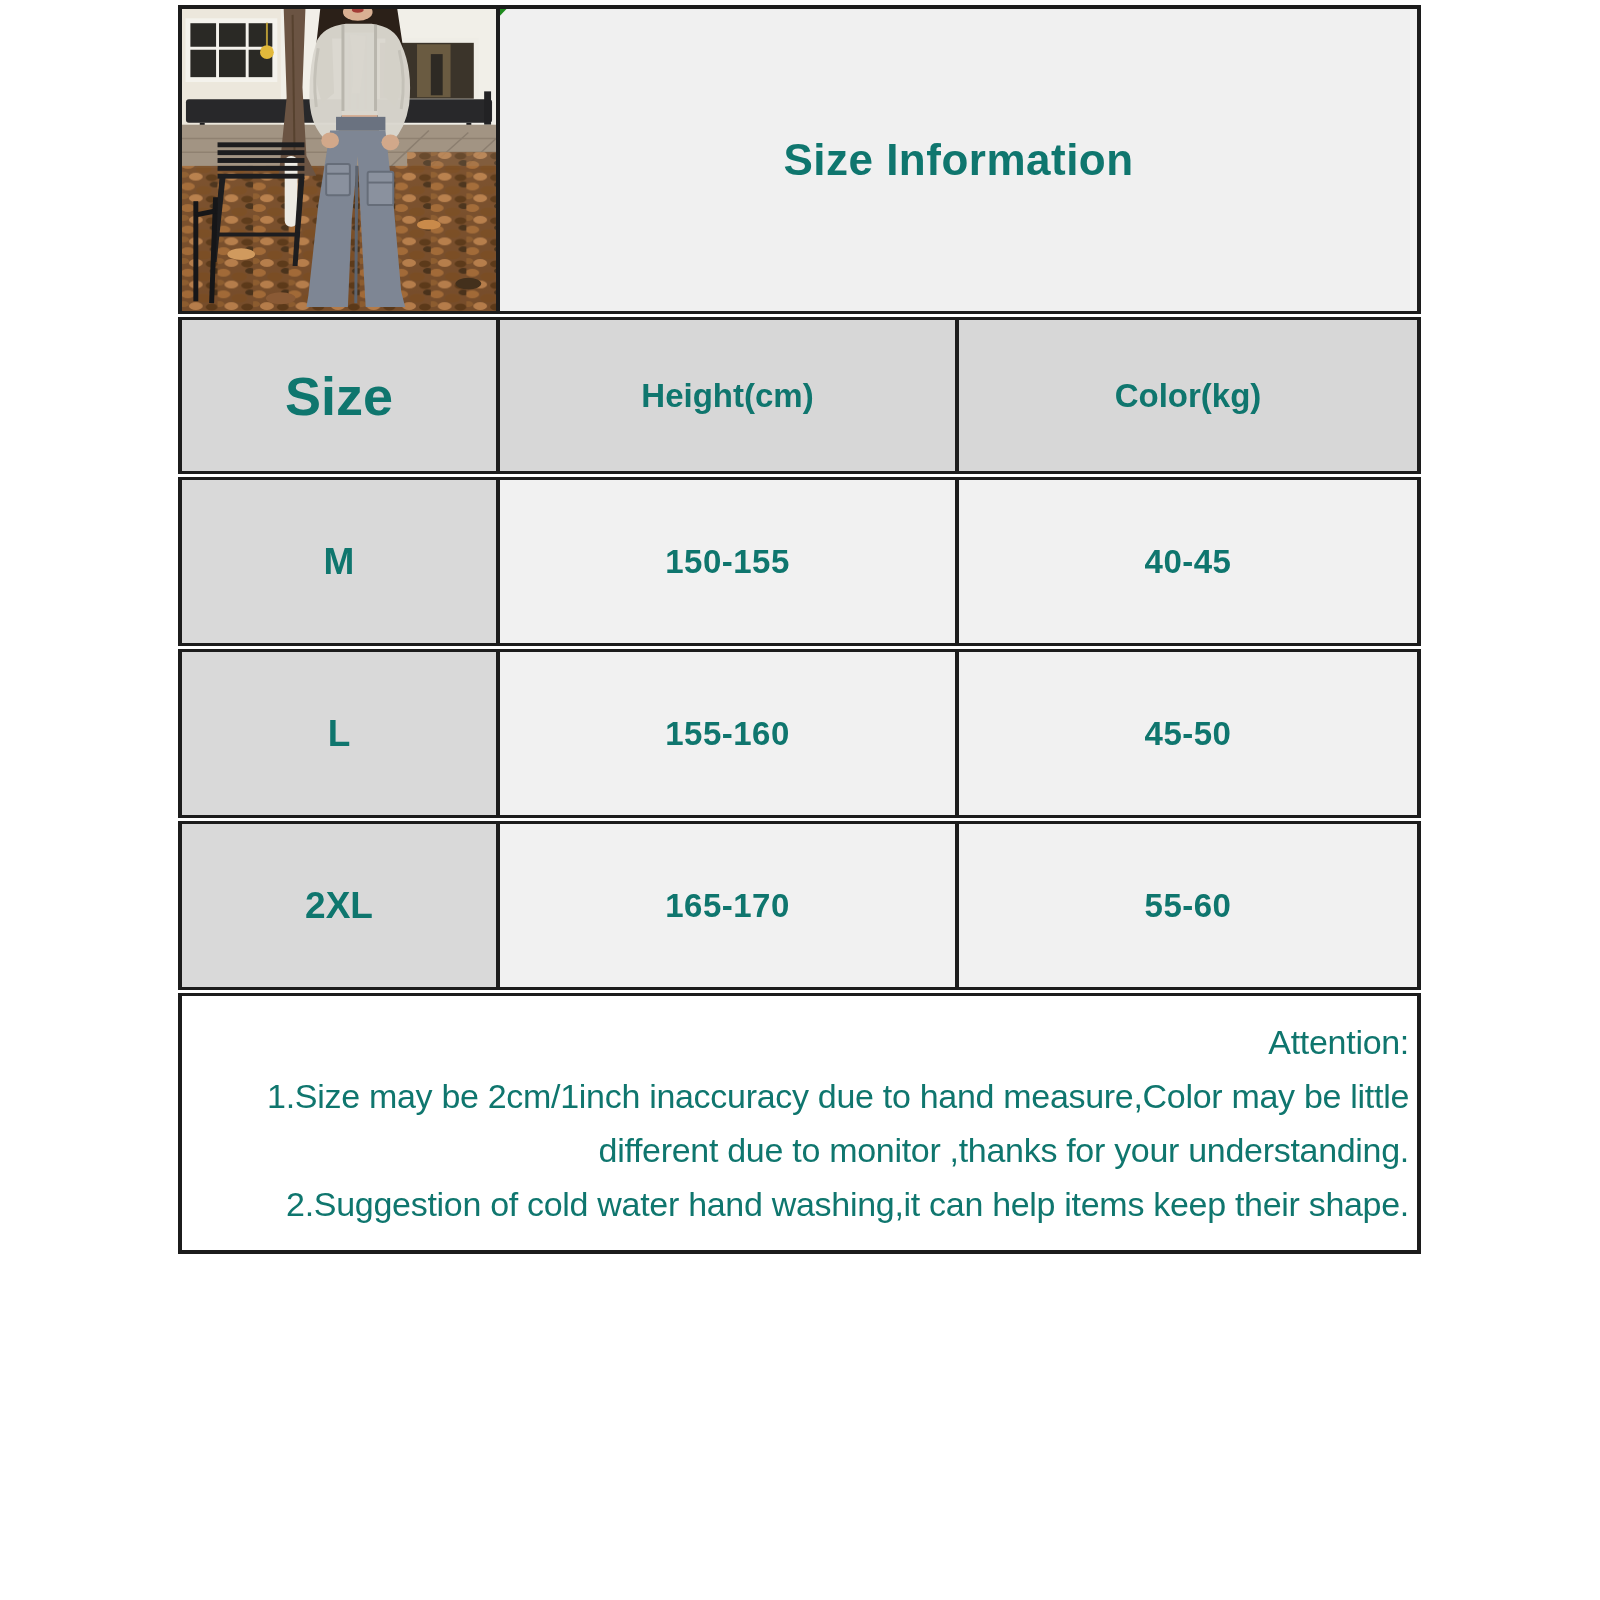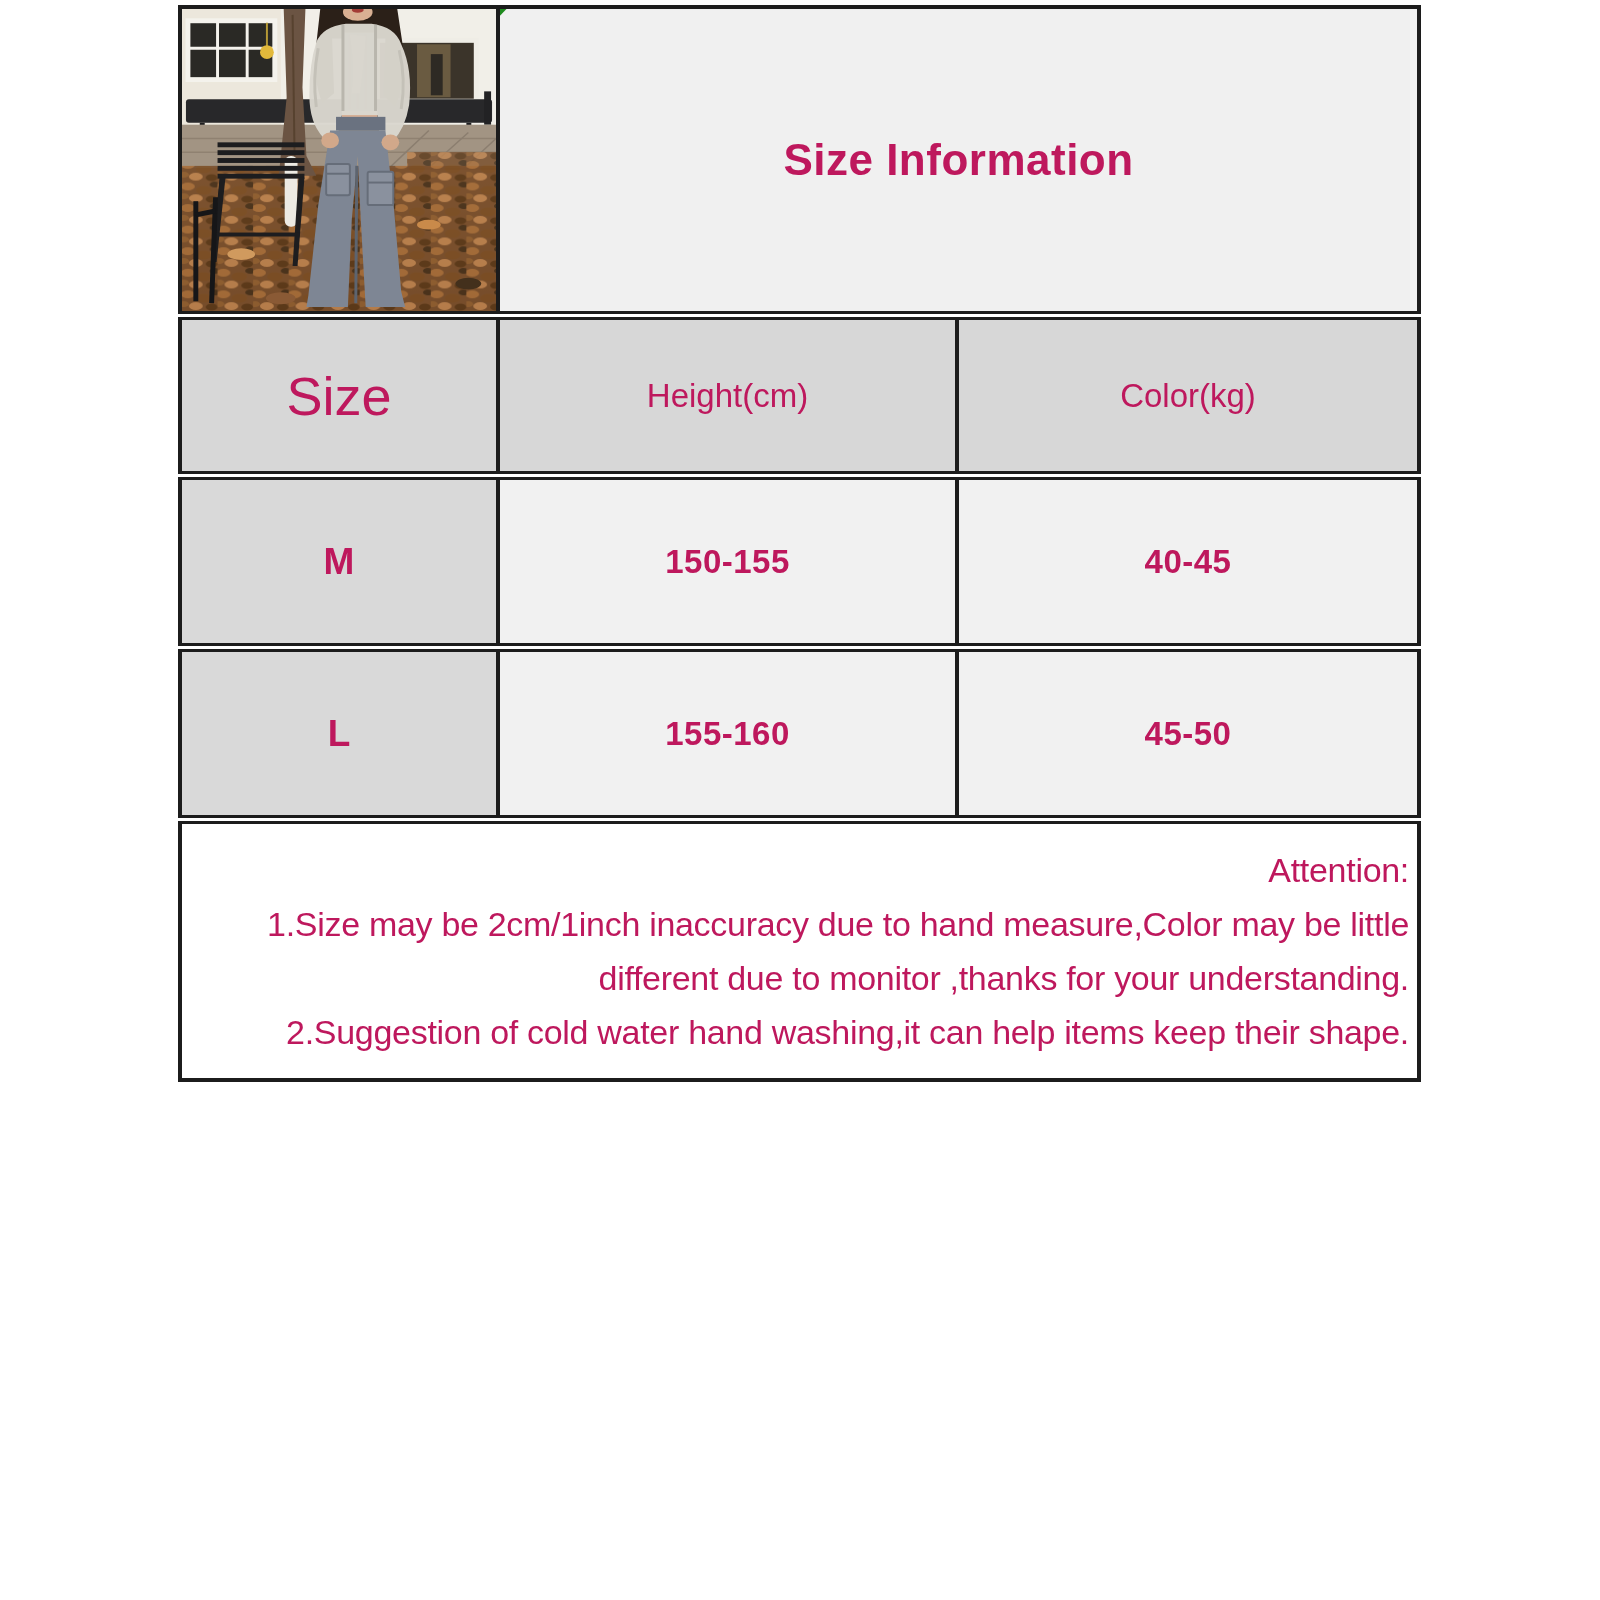--- a/index.html
+++ b/index.html
@@ -1,21 +1,21 @@
 <!DOCTYPE html>
 <html style="--border: #1c1c1c; --header-bg: #d7d7d7; --size-col-bg: #d9d9d9; --cell-bg: #f1f1f1; --title-bg: #f0f0f0; --marker-green: #1e8a1e;"><head>
 <meta charset="utf-8">
 <style>
   html,body{margin:0;padding:0;}
   #page{
     position:relative;
     width:1600px;height:1600px;
     background:#ffffff;
     font-family:"Liberation Sans",sans-serif;
-    color:#be185d;
+    color:#0f766e;
     overflow:hidden;
   }
   table.size-table{
     position:absolute;left:178px;top:5px;
     width:1239px;
     border-collapse:collapse;
     table-layout:fixed;
     border:4px solid var(--border,#1c1c1c);
   }
   table.size-table td{
@@ -35,21 +35,21 @@
     font-size:44px;font-weight:bold;letter-spacing:0.5px;
   }
   .corner-marker{
     position:absolute;top:-8px;left:-2px;
     width:0;height:0;
     border-top:17px solid var(--marker-green,#1e8a1e);
     border-right:16px solid transparent;
   }
   td.head-cell{
     background:var(--header-bg,#d7d7d7);
-    font-weight:normal;font-size:33px;
+    font-weight:bold;font-size:33px;
   }
   td.head-cell.size-head{font-size:54px;}
   td.size-cell{
     background:var(--size-col-bg,#d9d9d9);
     font-weight:bold;font-size:37px;
   }
   td.val-cell{
     background:var(--cell-bg,#f1f1f1);
     font-weight:bold;font-size:33px;letter-spacing:0.5px;
   }
@@ -201,20 +201,25 @@
     <tr class="sep" style="height:172px;">
       <td class="size-cell">M</td>
       <td class="val-cell">150-155</td>
       <td class="val-cell">40-45</td>
     </tr>
     <tr class="sep" style="height:172px;">
       <td class="size-cell">L</td>
       <td class="val-cell">155-160</td>
       <td class="val-cell">45-50</td>
     </tr>
+    <tr class="sep" style="height:172px;">
+      <td class="size-cell">2XL</td>
+      <td class="val-cell">165-170</td>
+      <td class="val-cell">55-60</td>
+    </tr>
 
     <tr class="sep" style="height:260px;">
       <td class="attention-cell" colspan="3">
         <div class="att-line">Attention:</div>
         <div class="att-line">1.Size may be 2cm/1inch inaccuracy due to hand measure,Color may be little</div>
         <div class="att-line">different due to monitor ,thanks for your understanding.</div>
         <div class="att-line">2.Suggestion of cold water hand washing,it can help items keep their shape.</div>
       </td>
     </tr>
   </tbody>

